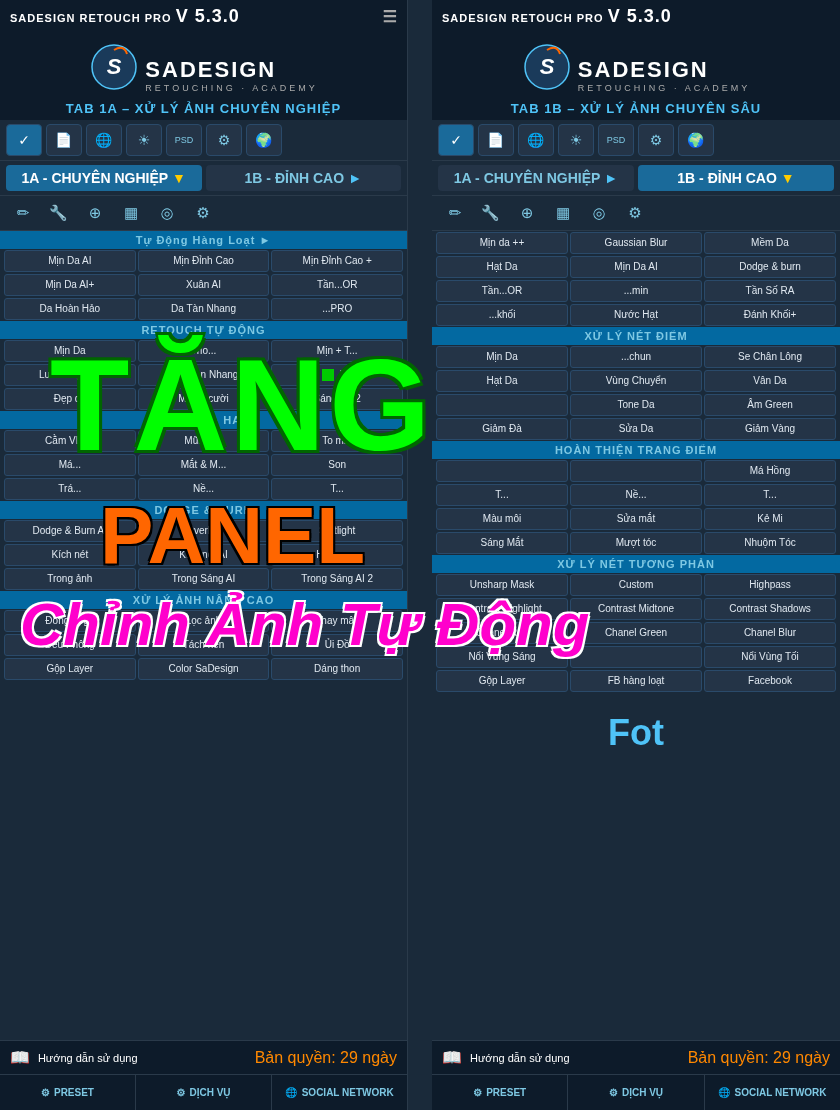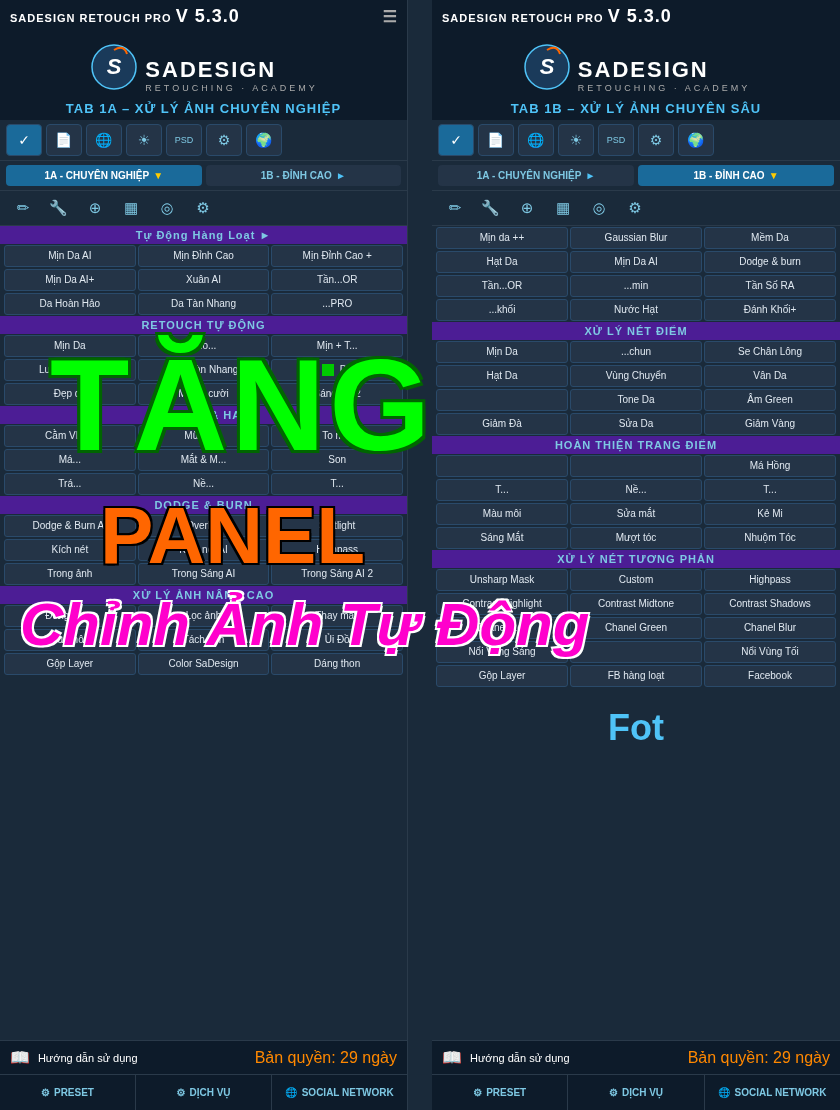--- a/index.html
+++ b/index.html
@@ -125,21 +125,21 @@
       gap: 4px;
       border-bottom: 1px solid #2a3a4a;
     }
     .mode-btn {
       flex: 1;
       padding: 5px 4px;
       display: flex;
       align-items: center;
       justify-content: center;
       gap: 4px;
-      font-size: 10px;
+      font-size: 14px;
       font-weight: bold;
       border-radius: 4px;
       cursor: pointer;
     }
     .mode-btn.active {
       background: #1a6a9a;
       color: #fff;
     }
     .mode-btn.inactive {
       background: #243447;
@@ -162,21 +162,21 @@
       height: 26px;
       display: flex;
       align-items: center;
       justify-content: center;
       color: #7ec8e3;
       font-size: 15px;
     }
 
     
     .section-title {
-      background: #4c1d95;
+      background: #0369a1;
       color: #7ec8e3;
       text-align: center;
       font-size: 11px;
       font-weight: bold;
       padding: 3px 0;
       letter-spacing: 1px;
       display: flex;
       align-items: center;
       justify-content: center;
       gap: 4px;

